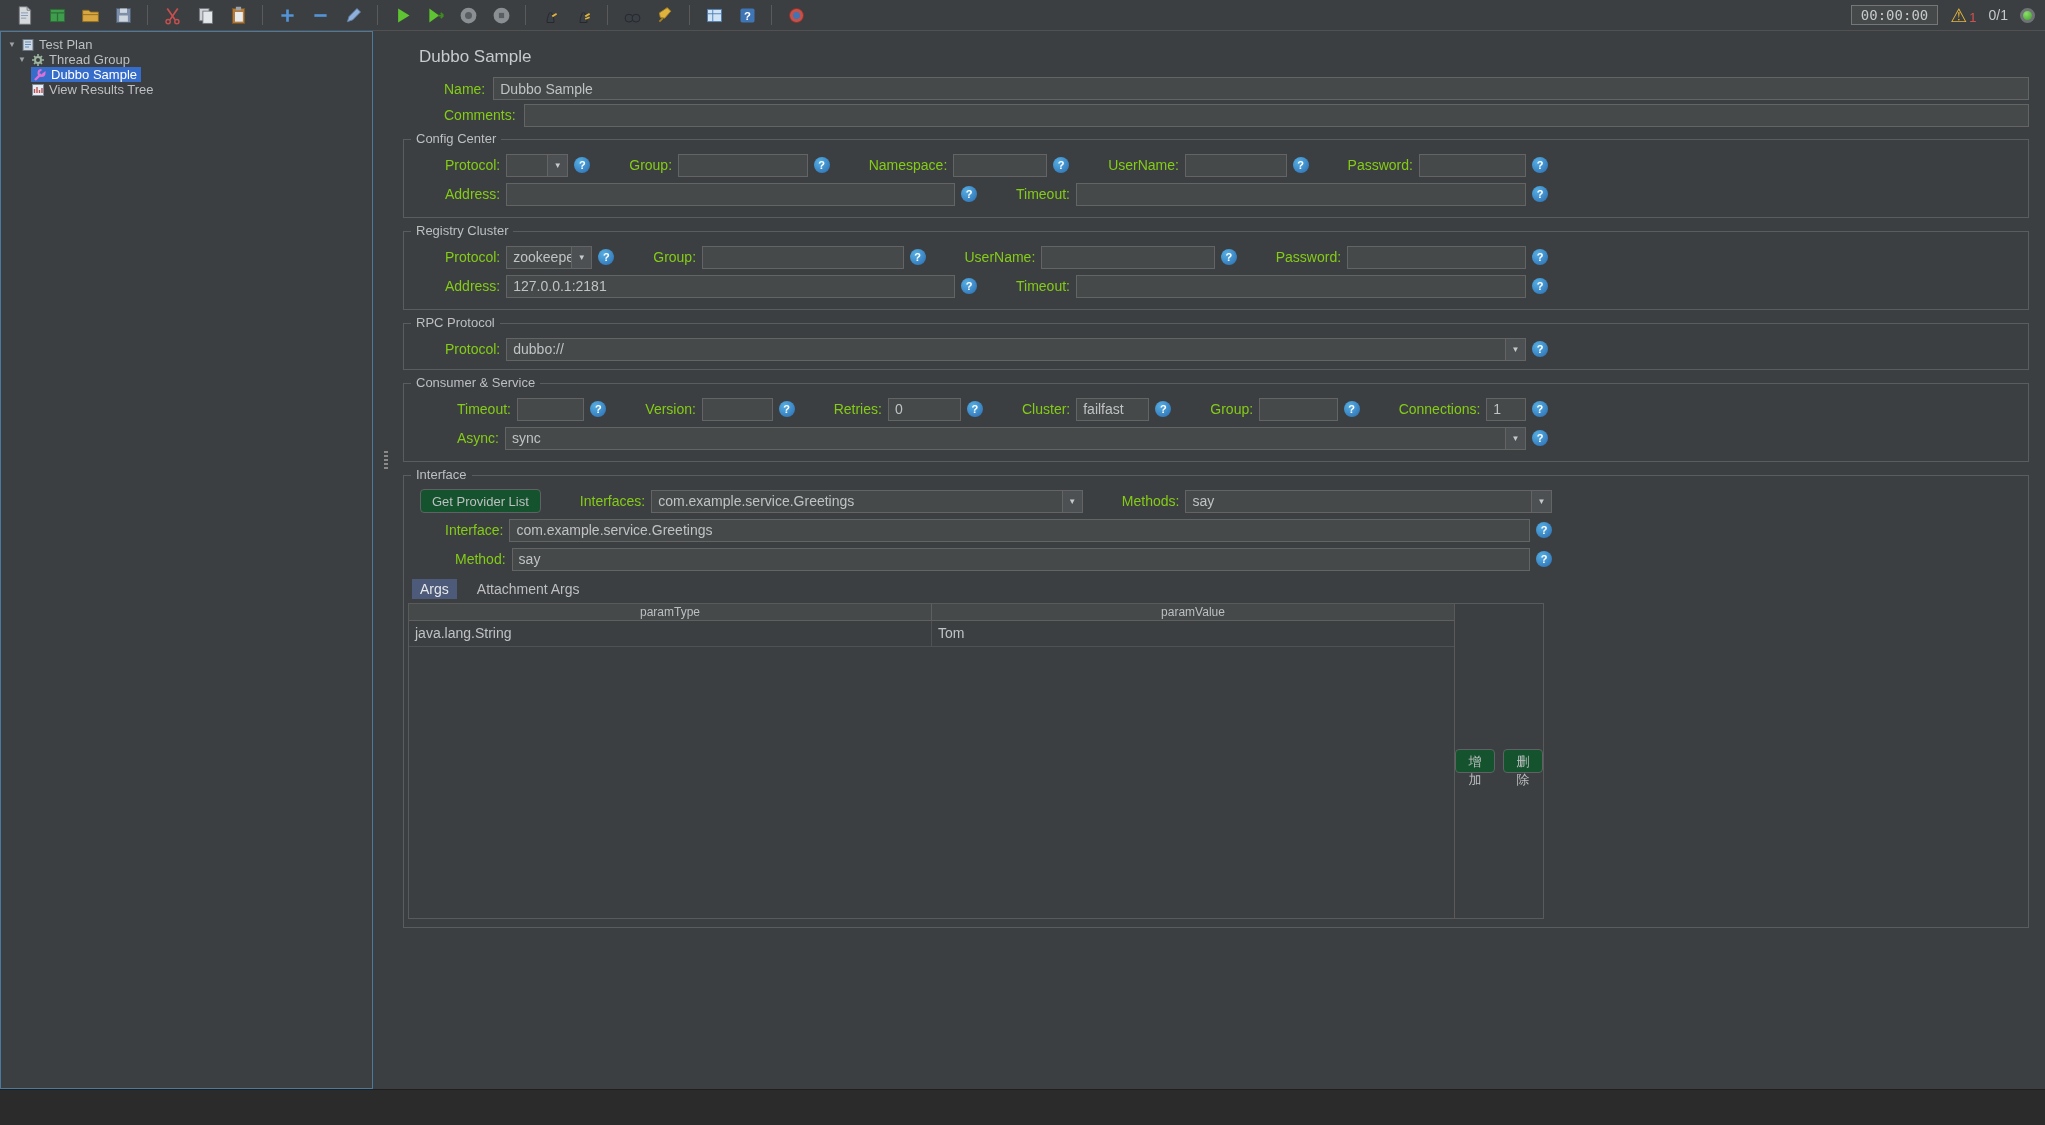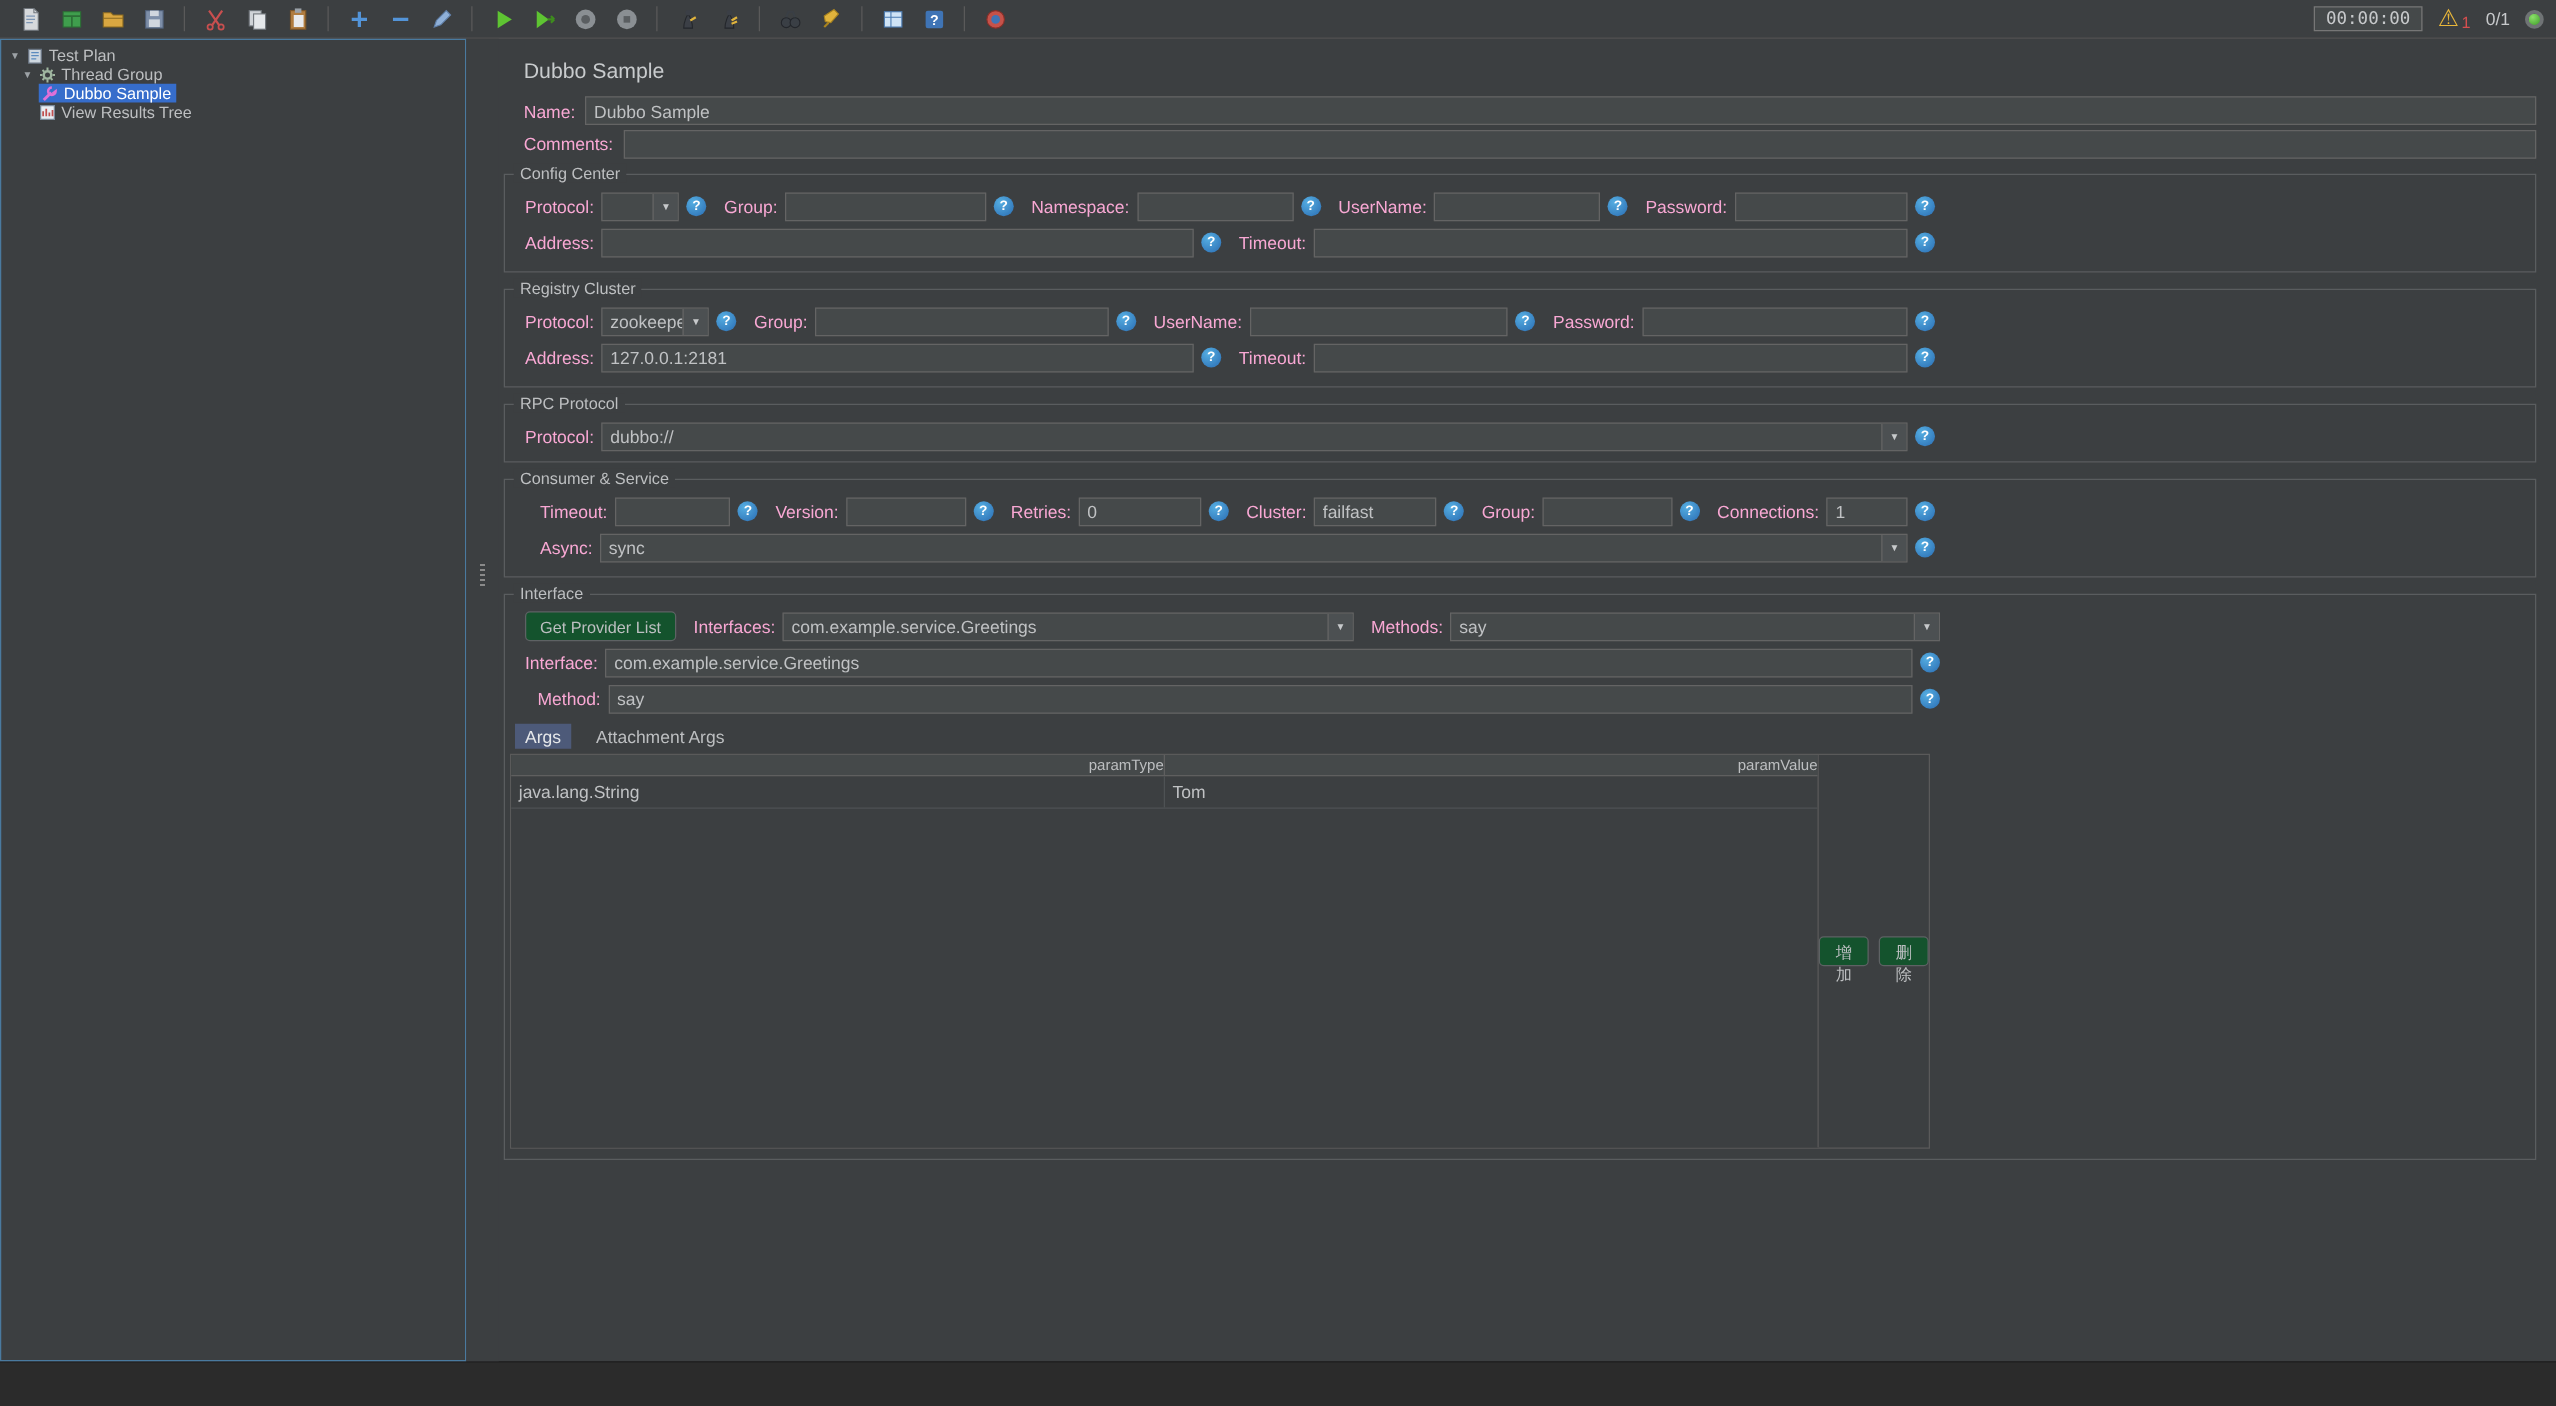--- a/index.html
+++ b/index.html
@@ -38,21 +38,21 @@
   .tree-icon { width:14px; height:14px; display:inline-flex; }
   .tree-sel { display:flex; align-items:center; gap:4px; background:#366dcb; color:#ffffff; padding:0 4px 0 2px; height:15px; }
   
   .splitter { width:26px; position:relative; background:#3c3f41; }
   .grip { position:absolute; left:11px; top:420px; width:4px; height:18px;
     background:repeating-linear-gradient(#8a8a8a 0 2px, transparent 2px 4px); }
   
   .main-panel { flex:1; padding:6px 16px 0 4px; overflow:hidden; }
   .page-title { margin:10px 0 10px 16px; font-size:17px; color:#c8cbcd; }
   .top-row { display:flex; align-items:center; gap:8px; margin:0 0 4px 16px; height:23px; }
-  .lbl { font-size:14px; color:#f9a8d4; white-space:nowrap; }
+  .lbl { font-size:14px; color:#84cc16; white-space:nowrap;margin-left:25px; }
   .fld {
     height:23px; background:#45494a; border:1px solid #646464; color:#c0c2c4;
     font-family:"Liberation Sans", sans-serif; font-size:14px; padding:0 6px; outline:none;
   }
   .fld.grow { flex:1; min-width:0; }
   .group { position:relative; border:1px solid #5a5d5f; margin-top:13px; padding:13px 4px 6px 16px; }
   .group-title { position:absolute; top:-9px; left:7px; background:#3c3f41; padding:0 5px; font-size:13px; color:#bdbfc1; }
   .fw { width:1128px; }
   .frow { display:flex; align-items:center; gap:14px; height:24px; margin-bottom:5px; }
   .fg { display:flex; align-items:center; gap:6px; }
@@ -72,21 +72,21 @@
     font-family:"Liberation Sans", sans-serif; font-size:13px; padding:3px 11px; height:24px; cursor:default;
   }
   
   .tabs { display:flex; align-items:center; gap:12px; margin:8px 0 4px 4px; font-size:14px; }
   .tab { padding:2px 8px; color:#bdbfc1; }
   .tab.selected { background:#4d5a79; color:#e6e8ea; }
   
   .args-area { height:316px; border:1px solid #5a5a5a; display:flex; margin-right:482px; }
   .args-table { width:1046px; border-right:1px solid #5a5a5a; display:flex; flex-direction:column; background:#3c3f41; }
   .t-head { display:flex; height:17px; background:#45494a; border-bottom:1px solid #5f5f5f; }
-  .th { flex:1; text-align:right; font-size:12px; line-height:16px; color:#bdbfc1; }
+  .th { flex:1; text-align:center; font-size:12px; line-height:16px; color:#bdbfc1; }
   .th:first-child { border-right:1px solid #5f5f5f; }
   .t-row { display:flex; height:26px; border-bottom:1px solid #4e5254; }
   .td { flex:1; min-width:0; padding:0 6px; line-height:25px; font-size:14px; color:#c0c2c4; }
   .td:first-child { border-right:1px solid #4e5254; }
   .t-empty { flex:1; }
   .args-btns { flex:1; display:flex; align-items:center; justify-content:center; gap:8px; }
   
   .footer { height:36px; background:#2b2b2b; border-top:1px solid #1f1f1f; }
 </style>
 </head>

